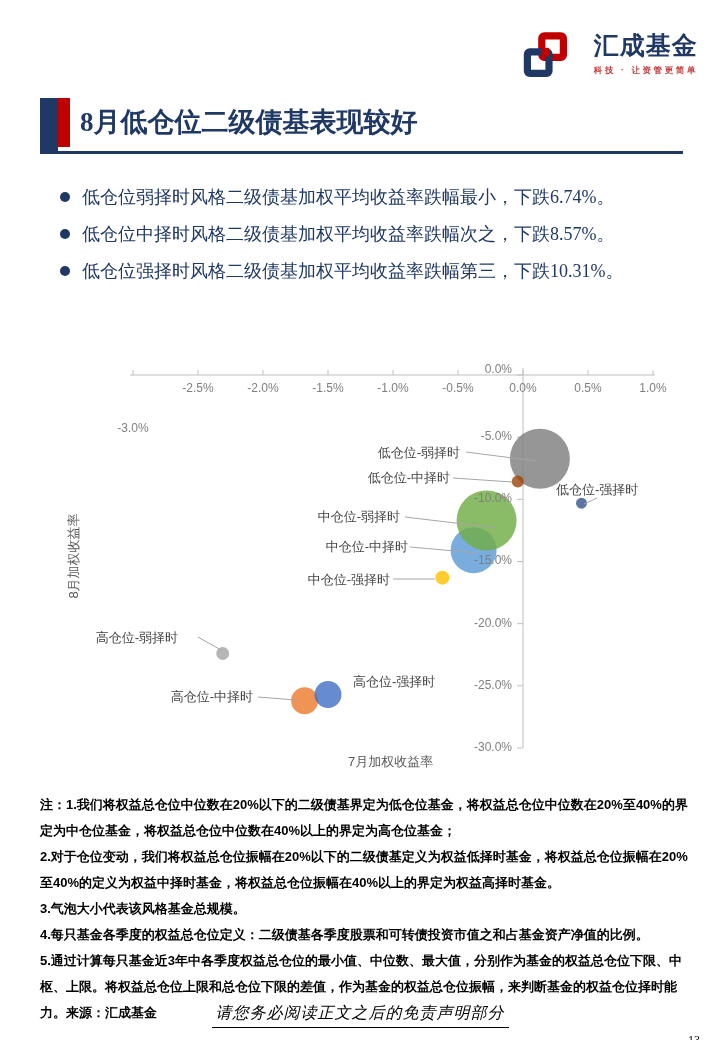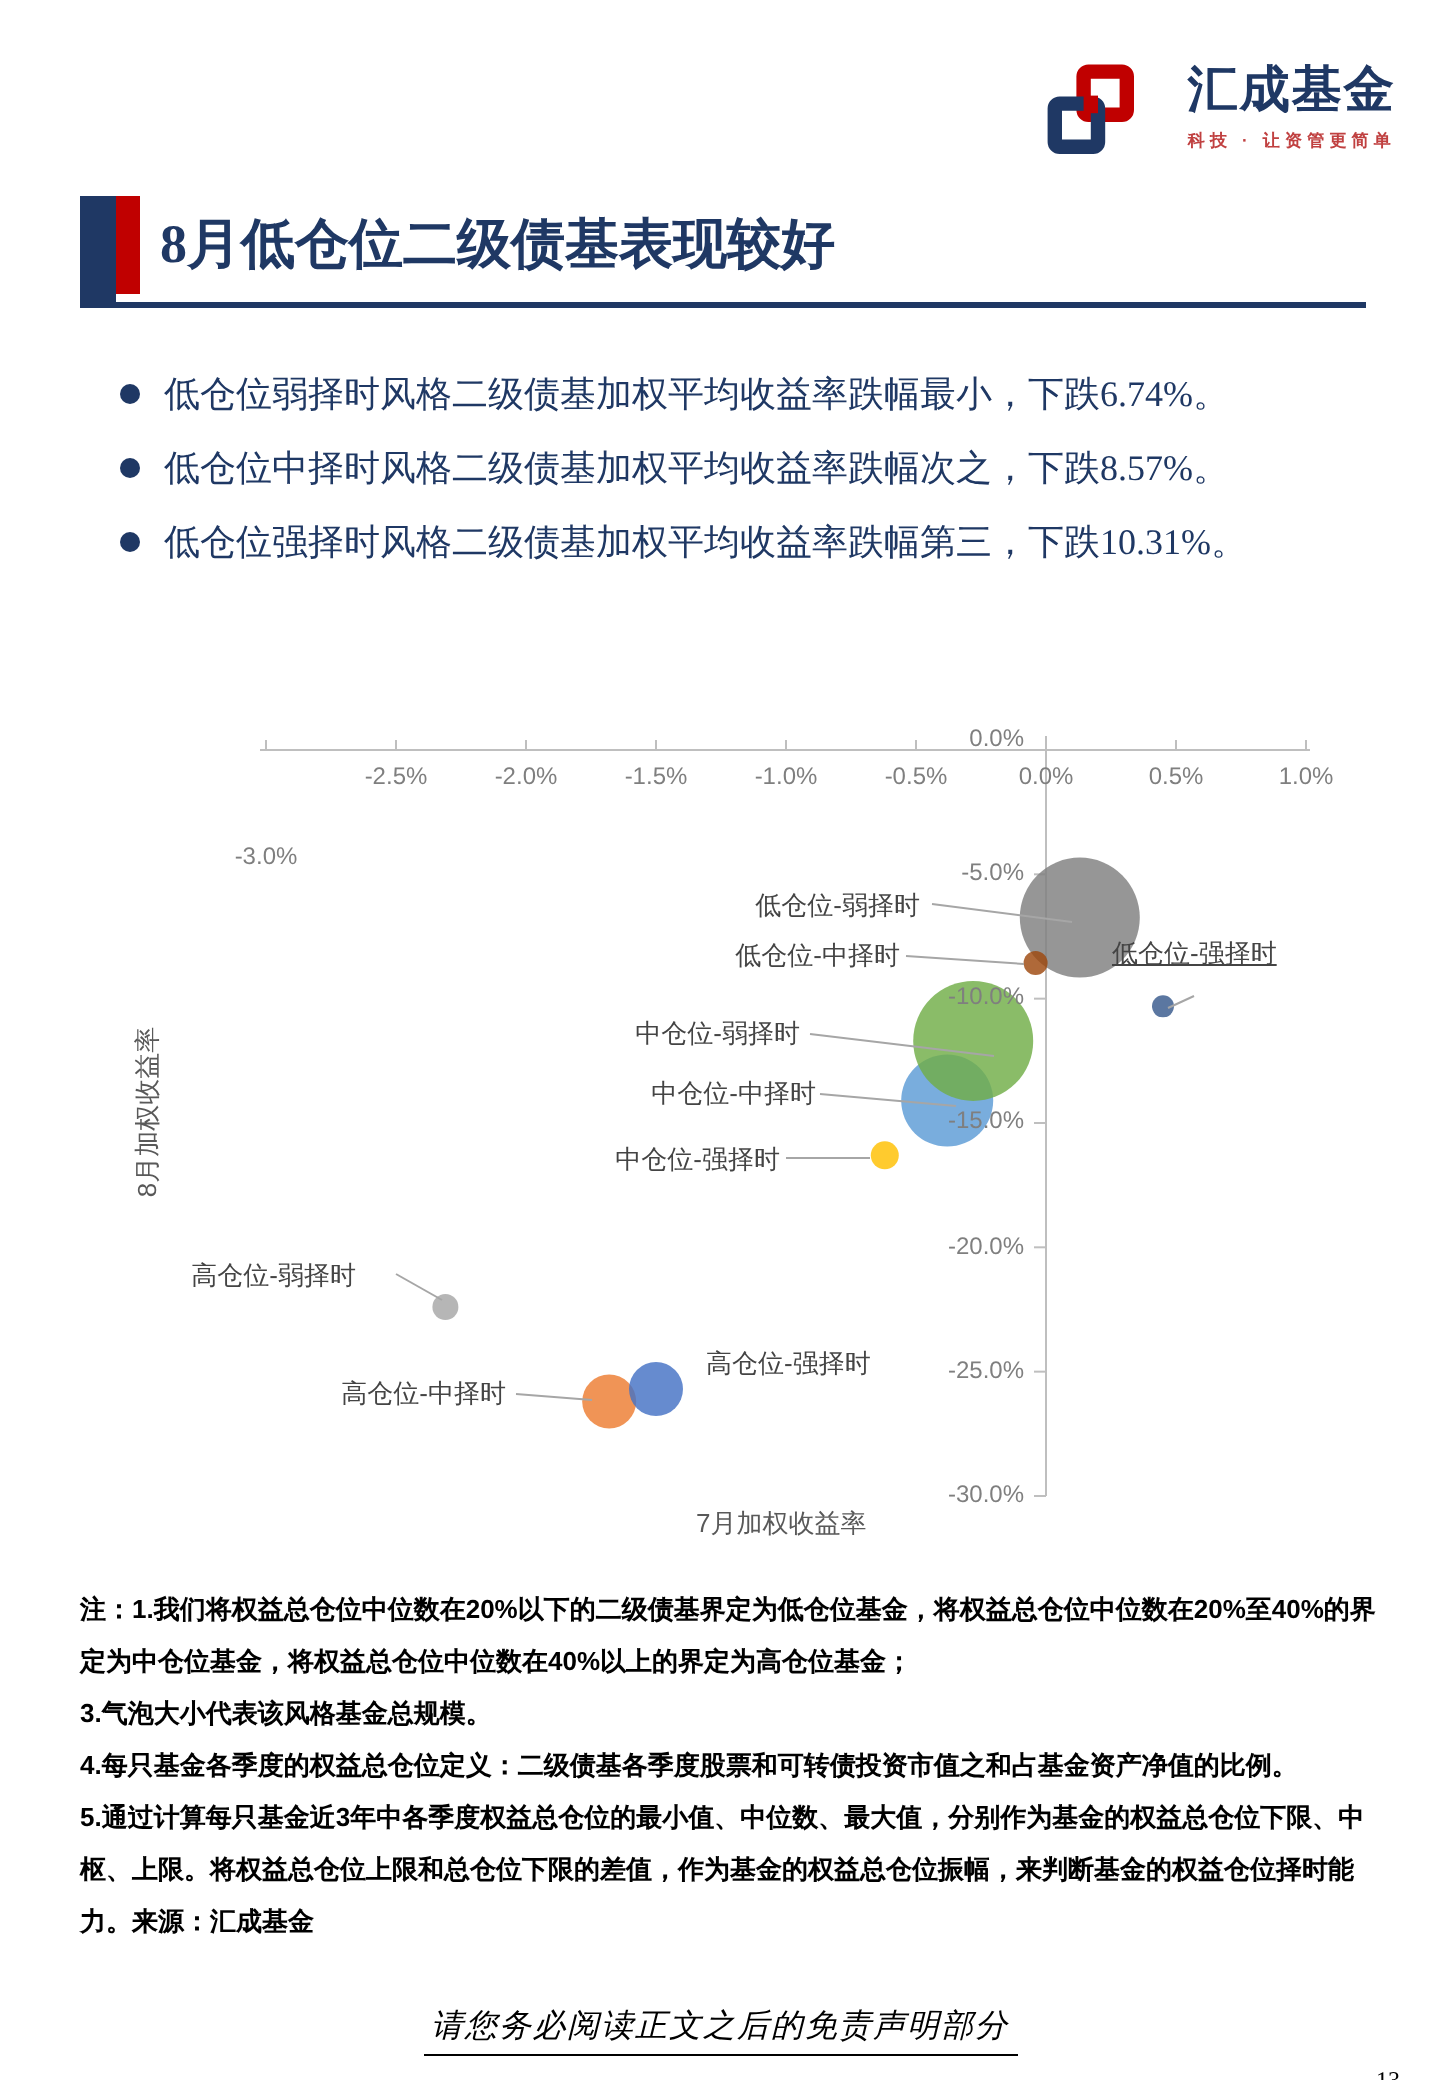--- a/index.html
+++ b/index.html
@@ -136,31 +136,32 @@
       <div class="ytick" style="left: 452px; top: 74.165px;">-5.0%</div>
       <div class="ytick" style="left: 452px; top: 136.33px;">-10.0%</div>
       <div class="ytick" style="left: 452px; top: 198.495px;">-15.0%</div>
       <div class="ytick" style="left: 452px; top: 260.66px;">-20.0%</div>
       <div class="ytick" style="left: 452px; top: 322.825px;">-25.0%</div>
       <div class="ytick" style="left: 452px; top: 384.99px;">-30.0%</div>
       <div class="axis-title yt" style="left: 74px; top: 201px;">8月加权收益率</div>
       <div class="axis-title" style="left: 348px; top: 398px;">7月加权收益率</div>
       <div class="pt-label" style="top: 90px; right: 260px;">低仓位-弱择时</div>
       <div class="pt-label" style="top: 115px; right: 270px;">低仓位-中择时</div>
-      <div class="pt-label" style="top: 114px; left: 556px; text-decoration: underline;">低仓位-强择时</div>
+      <div class="pt-label" style="top: 127px; left: 556px;">低仓位-强择时</div>
       <div class="pt-label" style="top: 154px; right: 320px;">中仓位-弱择时</div>
       <div class="pt-label" style="top: 184px; right: 312px;">中仓位-中择时</div>
       <div class="pt-label" style="top: 217px; right: 330px;">中仓位-强择时</div>
       <div class="pt-label" style="top: 275px; right: 542px;">高仓位-弱择时</div>
       <div class="pt-label" style="top: 334px; right: 467px;">高仓位-中择时</div>
       <div class="pt-label" style="top: 319px; left: 353px;">高仓位-强择时</div>
     </div>
 
   <div class="notes">
     <div>注：1.我们将权益总仓位中位数在20%以下的二级债基界定为低仓位基金，将权益总仓位中位数在20%至40%的界定为中仓位基金，将权益总仓位中位数在40%以上的界定为高仓位基金；</div>
+    <div>2.对于仓位变动，我们将权益总仓位振幅在20%以下的二级债基定义为权益低择时基金，将权益总仓位振幅在20%至40%的定义为权益中择时基金，将权益总仓位振幅在40%以上的界定为权益高择时基金。</div>
     <div>3.气泡大小代表该风格基金总规模。</div>
     <div>4.每只基金各季度的权益总仓位定义：二级债基各季度股票和可转债投资市值之和占基金资产净值的比例。</div>
     <div>5.通过计算每只基金近3年中各季度权益总仓位的最小值、中位数、最大值，分别作为基金的权益总仓位下限、中枢、上限。将权益总仓位上限和总仓位下限的差值，作为基金的权益总仓位振幅，来判断基金的权益仓位择时能力。来源：汇成基金</div>
   </div>
 
   <div class="footer-disclaimer">
     <span>请您务必阅读正文之后的免责声明部分</span>
   </div>
   <div class="page-number">13</div>
 

